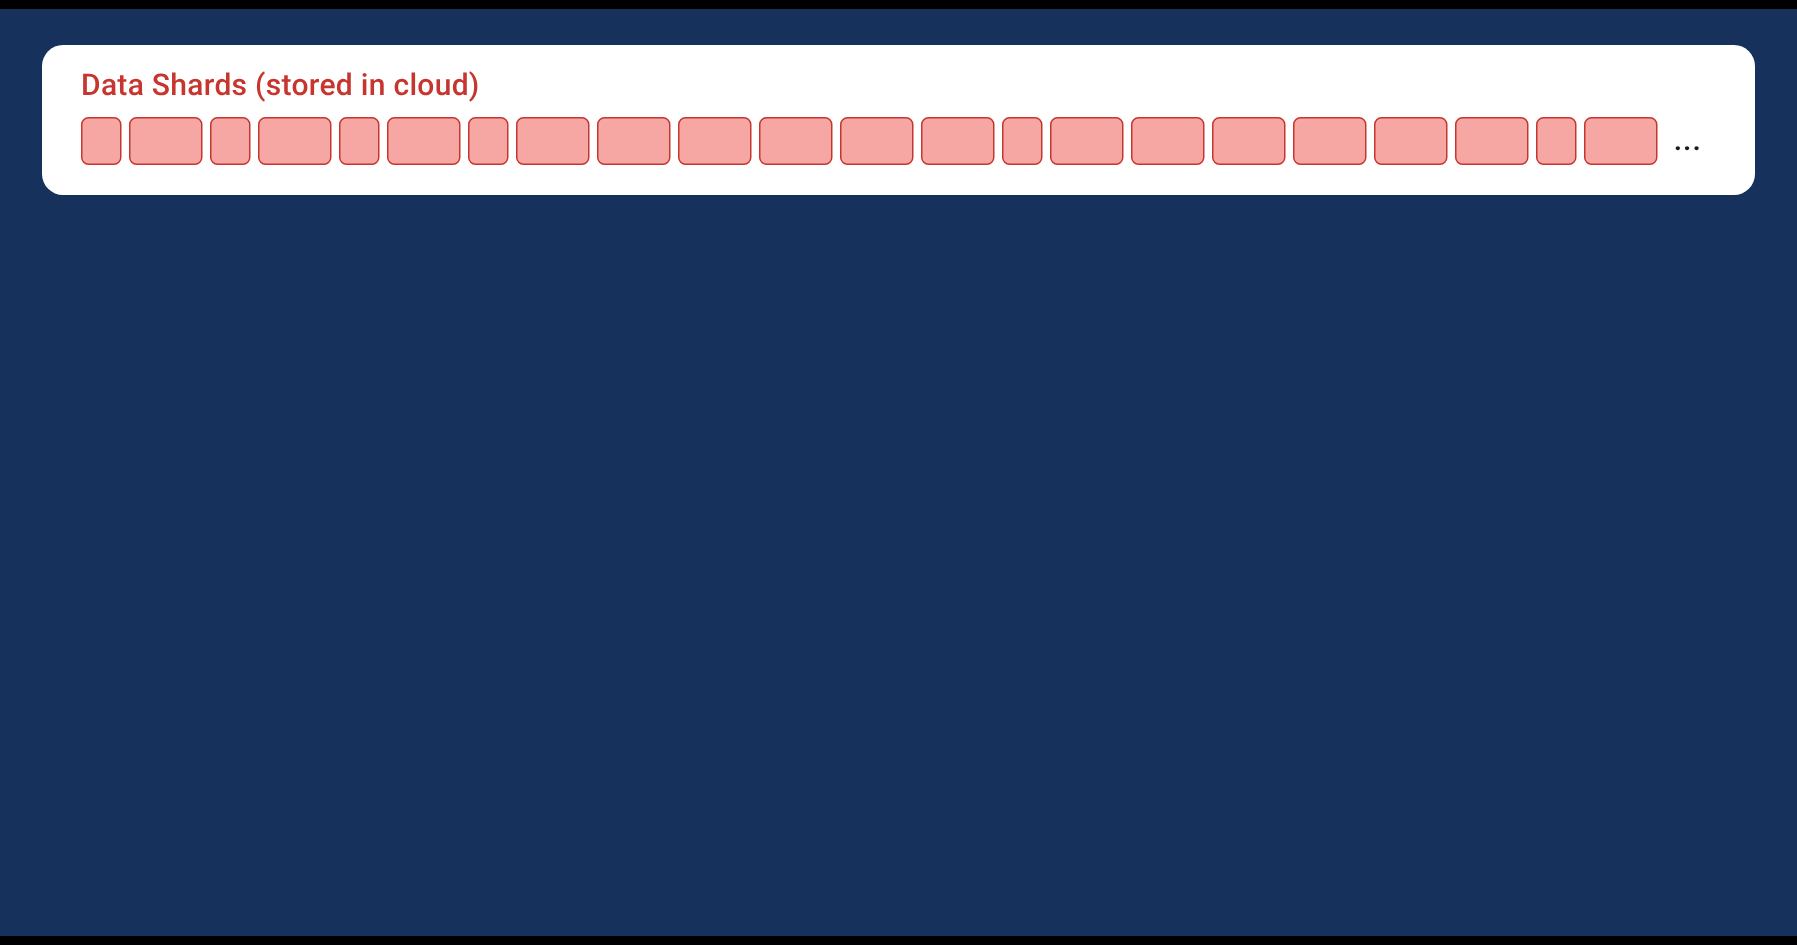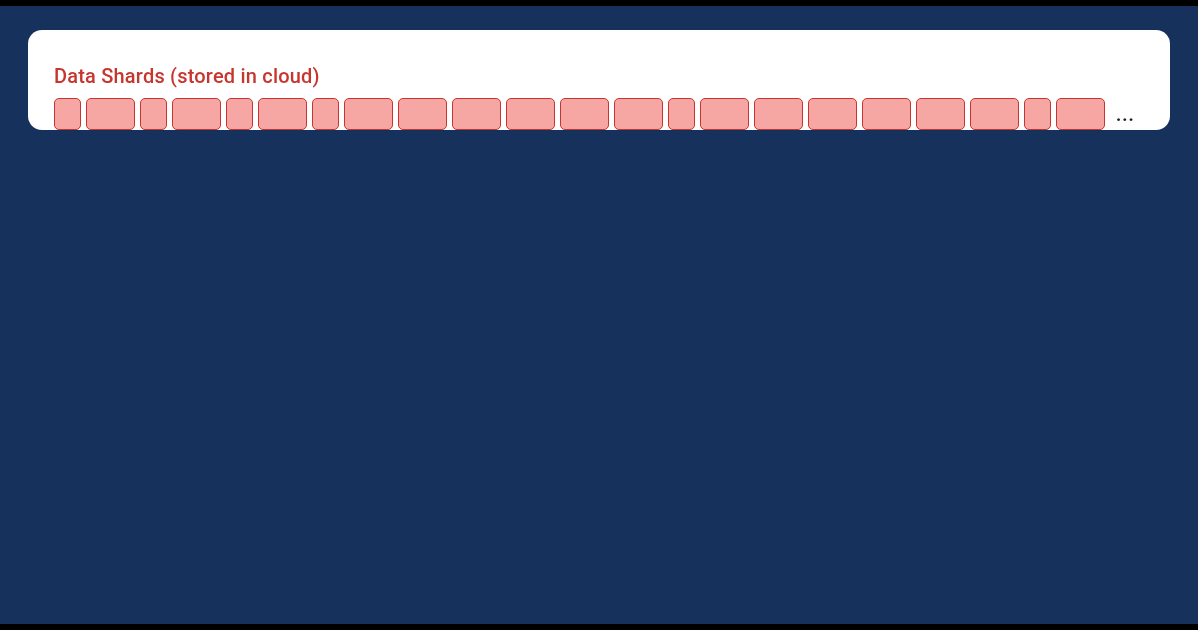--- a/index.html
+++ b/index.html
@@ -28,21 +28,20 @@
     border-radius: 14px;
     padding: 14px 20px 16px 26px;
     box-shadow: 0 1px 0 rgba(0,0,0,.04);
   }
   .card-title {
     color: #c6362f;
     font-size: 20px;
     font-weight: 500;
     letter-spacing: .2px;
     margin-bottom: 10px;
-    margin-top: 20px;
   }
   .shard-row {
     display: flex;
     align-items: center;
     gap: 5px;
     width: 100%;
   }
   .shard {
     height: 32px;
     background: #f6a7a3;

